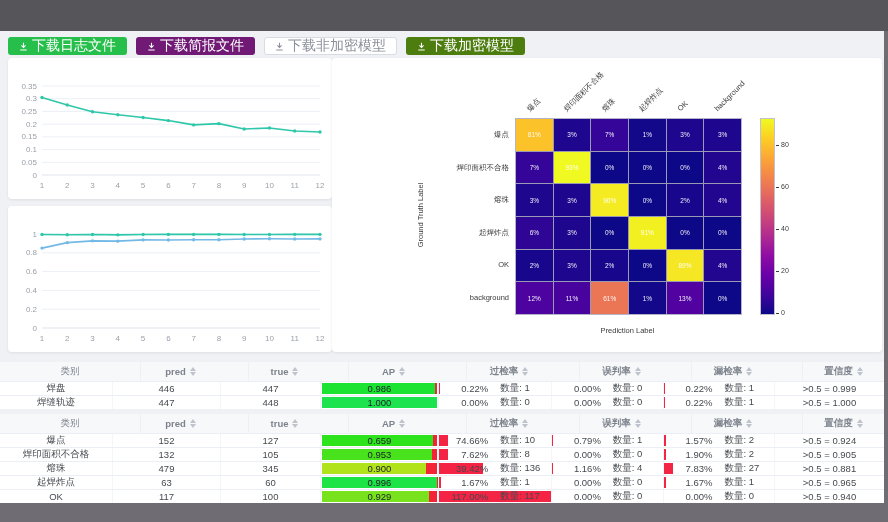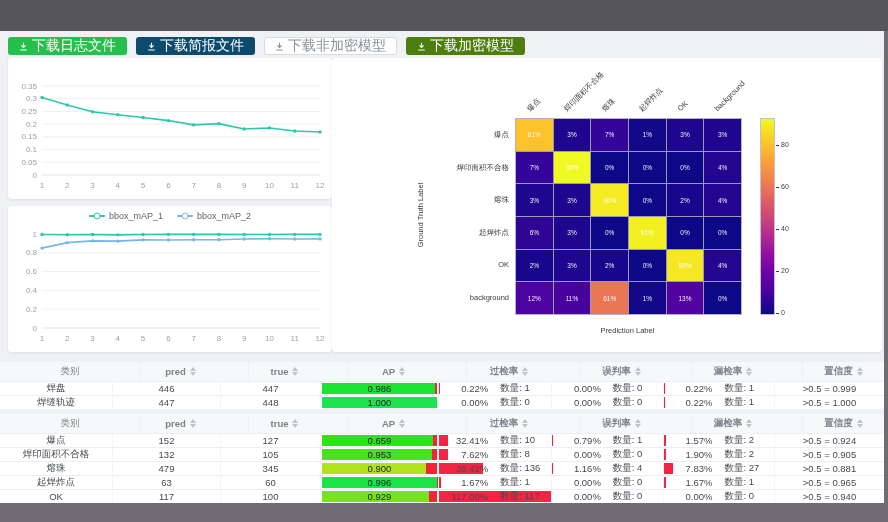--- a/index.html
+++ b/index.html
@@ -11,21 +11,21 @@
   }
   .chrome-top{position:absolute;left:0;top:0;width:888px;height:31px;background:#565559;}
   .page{position:absolute;left:0;top:31px;width:884px;height:467px;background:#eff1f5;}
 
   
   .toolbar{position:absolute;left:8px;top:6px;display:flex;gap:9px;align-items:center;}
   .btn{display:inline-flex;align-items:center;gap:4px;height:18px;padding:0 10px;border-radius:3px;
        font-size:14px;border:1px solid transparent;cursor:pointer;white-space:nowrap;}
   .btn svg{flex:0 0 auto;}
   .btn.success{background:#26bf4b;color:#fff;}
-  .btn.warning{background:#0c4a6e;color:#fff;}
+  .btn.warning{background:#701a75;color:#fff;}
   .btn.plain{background:#ffffff;border-color:#d8dbe2;color:#8b909a;}
   .btn.info{background:#4d7c0f;color:#fff;}
 
   
   .card{position:absolute;background:#fff;border-radius:4px;box-shadow:0 1px 3px rgba(0,0,0,.08);}
   .card-loss{left:8px;top:27px;width:324px;height:141px;}
   .card-map{left:8px;top:175px;width:324px;height:146px;}
   .card-cm{left:332px;top:27px;width:550px;height:294px;}
 
   .legend{position:absolute;left:0;right:0;top:5px;display:flex;justify-content:center;gap:14px;}
@@ -149,36 +149,20 @@
         <circle cx="185.63636363636363" cy="48.905714285714275" r="1.7" fill="#2ec7a9"></circle>
         <circle cx="210.9090909090909" cy="47.63428571428571" r="1.7" fill="#2ec7a9"></circle>
         <circle cx="236.1818181818182" cy="52.97428571428571" r="1.7" fill="#2ec7a9"></circle>
         <circle cx="261.4545454545455" cy="51.957142857142856" r="1.7" fill="#2ec7a9"></circle>
         <circle cx="286.72727272727275" cy="55.008571428571436" r="1.7" fill="#2ec7a9"></circle>
         <circle cx="312" cy="56.02571428571429" r="1.7" fill="#2ec7a9"></circle>
       </svg>
   </div>
 
   <div class="card card-map">
-    <div class="legend" id="legend-map">
-        <span class="legend-item">
-          <span class="lg-mark">
-            <span class="lg-line" style="background: rgb(46, 199, 169);"></span>
-            <span class="lg-dot" style="border-color: rgb(46, 199, 169);"></span>
-          </span>
-          <span class="lg-label">bbox_mAP_1</span>
-        </span>
-        <span class="legend-item">
-          <span class="lg-mark">
-            <span class="lg-line" style="background: rgb(115, 185, 230);"></span>
-            <span class="lg-dot" style="border-color: rgb(115, 185, 230);"></span>
-          </span>
-          <span class="lg-label">bbox_mAP_2</span>
-        </span>
-      </div>
     <svg class="chart-svg" id="svg-map" width="324" height="126">
         <line x1="34" x2="312" y1="104" y2="104" stroke="#dfe3ea" stroke-width="1"></line>
         <text x="29" y="106.5" text-anchor="end" font-size="8" fill="#9aa0a8">0</text>
         <line x1="34" x2="312" y1="85.2" y2="85.2" stroke="#eceff4" stroke-width="1"></line>
         <text x="29" y="87.7" text-anchor="end" font-size="8" fill="#9aa0a8">0.2</text>
         <line x1="34" x2="312" y1="66.4" y2="66.4" stroke="#eceff4" stroke-width="1"></line>
         <text x="29" y="68.9" text-anchor="end" font-size="8" fill="#9aa0a8">0.4</text>
         <line x1="34" x2="312" y1="47.6" y2="47.6" stroke="#eceff4" stroke-width="1"></line>
         <text x="29" y="50.1" text-anchor="end" font-size="8" fill="#9aa0a8">0.6</text>
         <line x1="34" x2="312" y1="28.799999999999997" y2="28.799999999999997" stroke="#eceff4" stroke-width="1"></line>
@@ -460,21 +444,21 @@
         <div class="tcell">127</div>
         <div class="tcell">
           <div class="ap-bar">
             <div class="ap-green" style="width: 96.7%; background: rgb(44, 227, 28);"></div>
             <div class="ap-red" style="width: 3.3%;"></div>
           </div>
           <span class="ap-text">0.659</span>
         </div>
         <div class="tcell rate">
           <div class="rate-bar" style="width: 7.87%;"></div>
-          <span class="rate-pct">32.41%</span>
+          <span class="rate-pct">74.66%</span>
           <span class="rate-count">数量: 10</span>
         </div>
         <div class="tcell rate">
           <div class="rate-bar" style="width: 0.79%;"></div>
           <span class="rate-pct">0.79%</span>
           <span class="rate-count">数量: 1</span>
         </div>
         <div class="tcell rate">
           <div class="rate-bar" style="width: 1.57%;"></div>
           <span class="rate-pct">1.57%</span>

